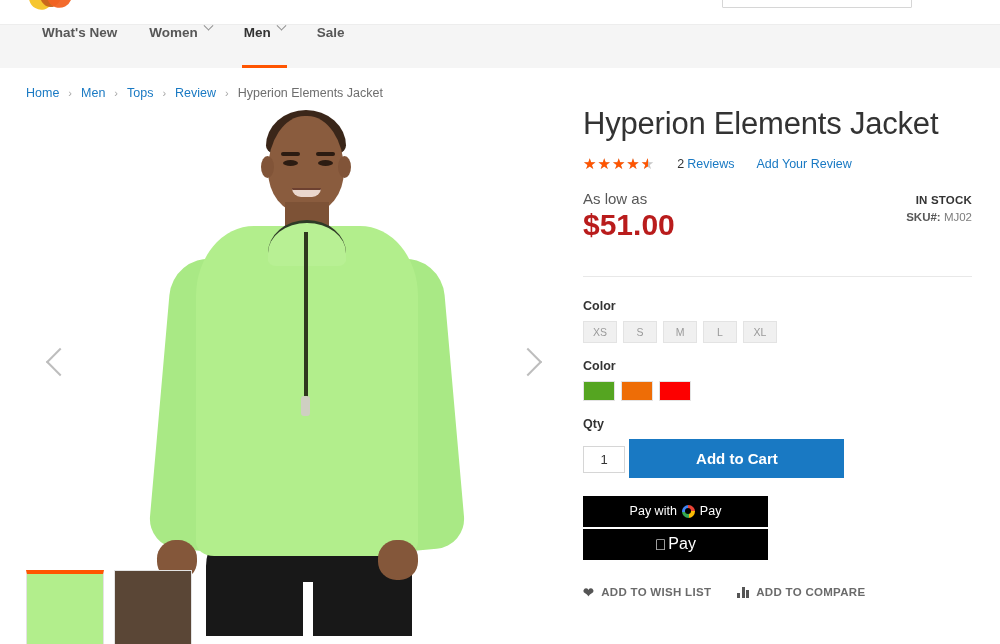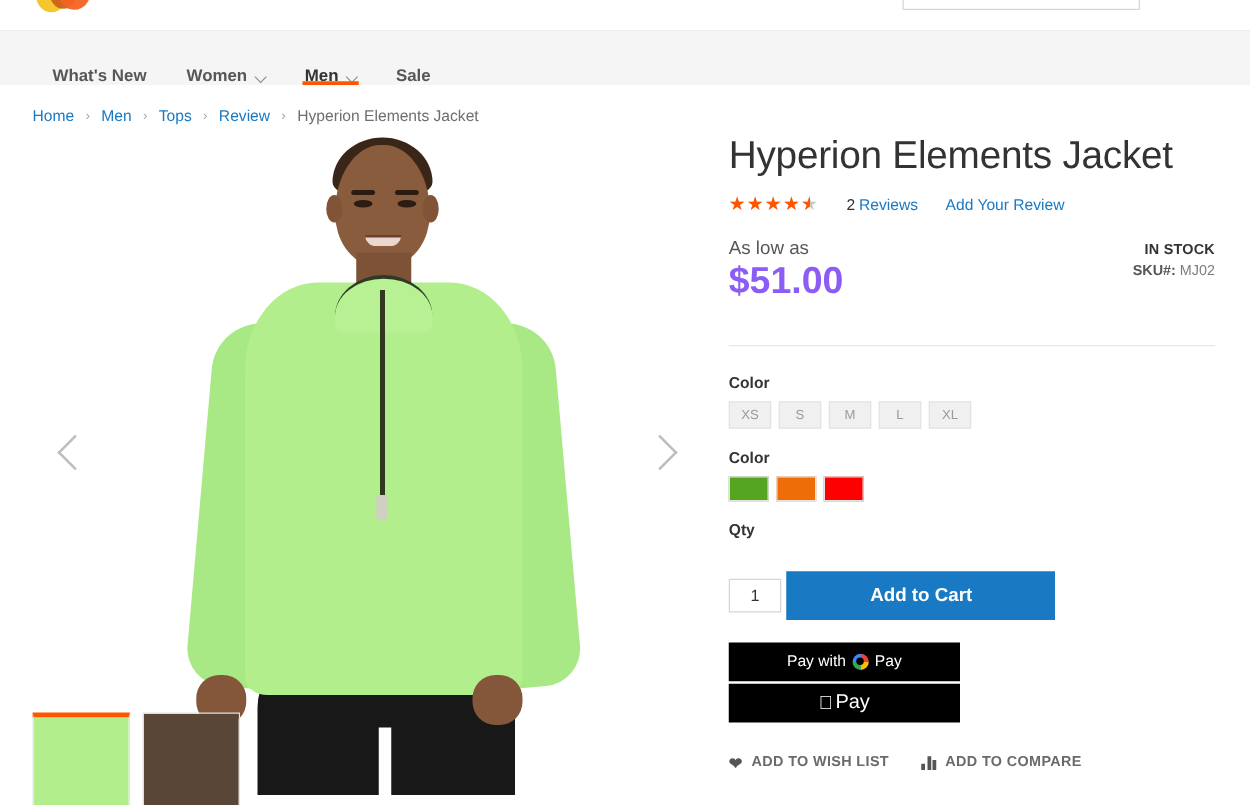--- a/index.html
+++ b/index.html
@@ -60,21 +60,21 @@
     height: 44px;
     background: #f5f5f5;
     border-top: 1px solid #ededed;
     display: flex;
     align-items: stretch;
     padding-left: 26px;
   }
   .nav-item {
     position: relative;
     display: flex;
-    align-items: flex-end;
+    align-items: flex-start;
     gap: 7px;
     padding: 0 16px;
     font-size: 13.5px;
     font-weight: bold;
     color: #575757;
     cursor: pointer;
     white-space: nowrap;
   }
   .nav-item.active { color: #333333; }
   .nav-item.active::after {
@@ -349,21 +349,21 @@
 
   .price-block { position: relative; min-height: 62px; }
   .as-low-as {
     font-size: 15px;
     color: #575757;
     margin-bottom: 2px;
   }
   .price {
     font-size: 30px;
     font-weight: bold;
-    color: #8b5cf6;
+    color: #b91c1c;
     line-height: 1.05;
   }
   .stock-block {
     position: absolute;
     right: 0; top: 4px;
     text-align: right;
   }
   .in-stock {
     font-size: 11.5px;
     font-weight: bold;
@@ -417,21 +417,20 @@
     background: #ffffff;
   }
   .btn-cart {
     width: 215px; height: 39px;
     background: #1979c3;
     color: #ffffff;
     border: none;
     font-size: 15px;
     font-weight: bold;
     cursor: pointer;
-    margin-top: 18px;
     font-family: "Liberation Sans", sans-serif;
   }
   .btn-gpay, .btn-apay {
     width: 185px; height: 31px;
     background: #000000;
     color: #ffffff;
     border: none;
     display: flex;
     align-items: center;
     justify-content: center;

